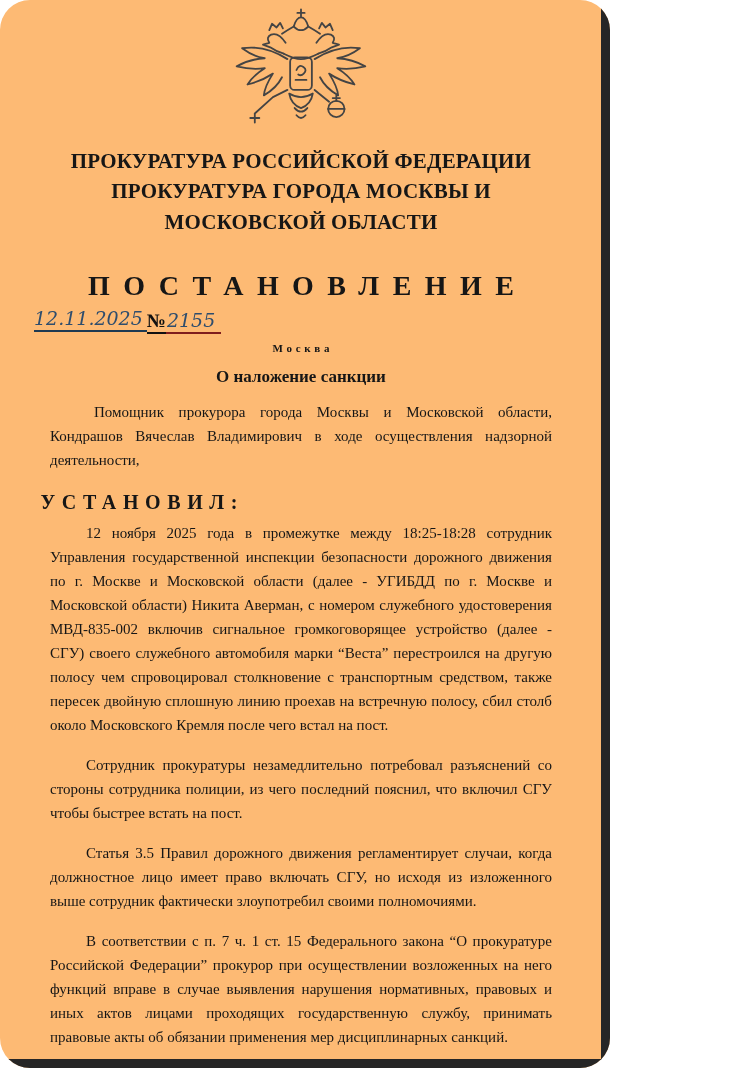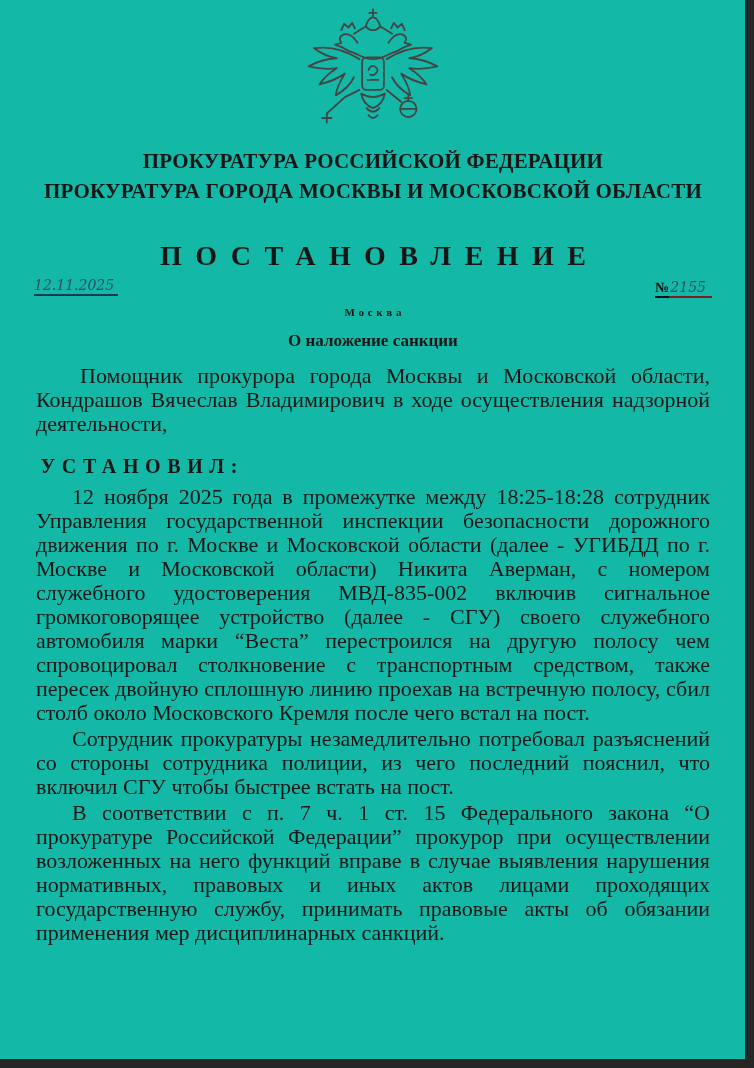--- a/index.html
+++ b/index.html
@@ -1,62 +1,63 @@
 <!DOCTYPE html>
 <html lang="ru"><head>
 <meta charset="utf-8">
 <style>
   html,body{margin:0;padding:0;background:#ffffff;}
   .page{
     position:relative;
-    width:754px;height:1068px;
-    background:#14b8a6;
+    width:610px;height:1068px;
+    background:#fdba74;
     overflow:hidden;
     font-family:"Liberation Serif","DejaVu Serif",serif;
     color:#161616;
     box-sizing:border-box;
+    border-radius:30px;
   }
   .frame-right{position:absolute;top:0;right:0;width:9px;height:100%;background:#262626;}
   .frame-bottom{position:absolute;bottom:0;left:0;width:100%;height:9px;background:#262626;}
   .content{position:relative;padding:0 42px 0 34px;box-sizing:border-box;}
 
   .emblem-wrap{width:154px;margin:6px auto 0;display:block;}
   .emblem-wrap svg{display:block;width:154px;height:128px;}
 
   .org{ text-align:center;font-weight:bold;font-size:21px;line-height:1.45;letter-spacing:.2px;margin:0;}
   .org.first{margin-top:12px;}
 
   .doc-title{
     text-align:center;font-weight:bold;font-size:28px;
     letter-spacing:.48em;text-indent:.48em;
     margin-top:33px;
   }
   .meta-row{
-    display:flex;justify-content:space-between;align-items:flex-end;
-    margin-top:5px;font-size:14px;
+    display:flex;justify-content:flex-start;align-items:flex-end;
+    margin-top:5px;font-size:19px;
   }
   .doc-date{
     font-style:italic;color:#2e4d6d;
     border-bottom:2px solid #1e3a52;
     padding:0 4px 1px 0;
     font-family:"DejaVu Serif","Liberation Serif",serif;
   }
   .doc-number{white-space:nowrap;}
   .num-sign{font-weight:bold;color:#111;border-bottom:2px solid #111;padding-bottom:1px;}
   .num-value{font-style:italic;color:#2e4d6d;border-bottom:2px solid #7f1d1d;padding:0 6px 1px 1px;
     font-family:"DejaVu Serif","Liberation Serif",serif;}
 
   .city{
     text-align:center;font-weight:bold;font-size:11px;
     letter-spacing:.34em;text-indent:.34em;margin-top:10px;
   }
   .subject{text-align:center;font-weight:bold;font-size:17px;margin-top:13px;}
 
   .body-text{
-    font-size:22px;line-height:24px;text-align:justify;margin:2px;
+    font-size:15px;line-height:24px;text-align:justify;margin:16px;
   }
   .intro{margin-top:13px;text-indent:44px;}
 
   .resolved{
     text-align:left;font-weight:bold;font-size:20px;
     letter-spacing:.33em;text-indent:.33em;margin-top:19px;
   }
   .para{text-indent:36px;}
   .para.first{margin-top:7px;font-family:Liberation Serif, serif;}
   .para.last{text-indent:42px;}
@@ -119,16 +120,17 @@
 
     <div class="city">Москва</div>
     <div class="subject">О наложение санкции</div>
 
     <p class="body-text intro">Помощник прокурора города Москвы и Московской области, Кондрашов Вячеслав Владимирович в ходе осуществления надзорной деятельности,</p>
 
     <div class="resolved">УСТАНОВИЛ:</div>
 
     <p class="body-text para first">12 ноября 2025 года в промежутке между 18:25-18:28 сотрудник Управления государственной инспекции безопасности дорожного движения по г. Москве и Московской области (далее - УГИБДД по г. Москве и Московской области) Никита Аверман, с номером служебного удостоверения МВД-835-002 включив сигнальное громкоговорящее устройство (далее - СГУ) своего служебного автомобиля марки “Веста” перестроился на другую полосу чем спровоцировал столкновение с транспортным средством, также пересек двойную сплошную линию проехав на встречную полосу, сбил столб около Московского Кремля после чего встал на пост.</p>
     <p class="body-text para">Сотрудник прокуратуры незамедлительно потребовал разъяснений со стороны сотрудника полиции, из чего последний пояснил, что включил СГУ чтобы быстрее встать на пост.</p>
+    <p class="body-text para">Статья 3.5 Правил дорожного движения регламентирует случаи, когда должностное лицо имеет право включать СГУ, но исходя из изложенного выше сотрудник фактически злоупотребил своими полномочиями.</p>
     <p class="body-text para">В соответствии с п. 7 ч. 1 ст. 15 Федерального закона “О прокуратуре Российской Федерации” прокурор при осуществлении возложенных на него функций вправе в случае выявления нарушения нормативных, правовых и иных актов лицами проходящих государственную службу, принимать правовые акты об обязании применения мер дисциплинарных санкций.</p>
 
   </div>
 </div>
 
 </body></html>

